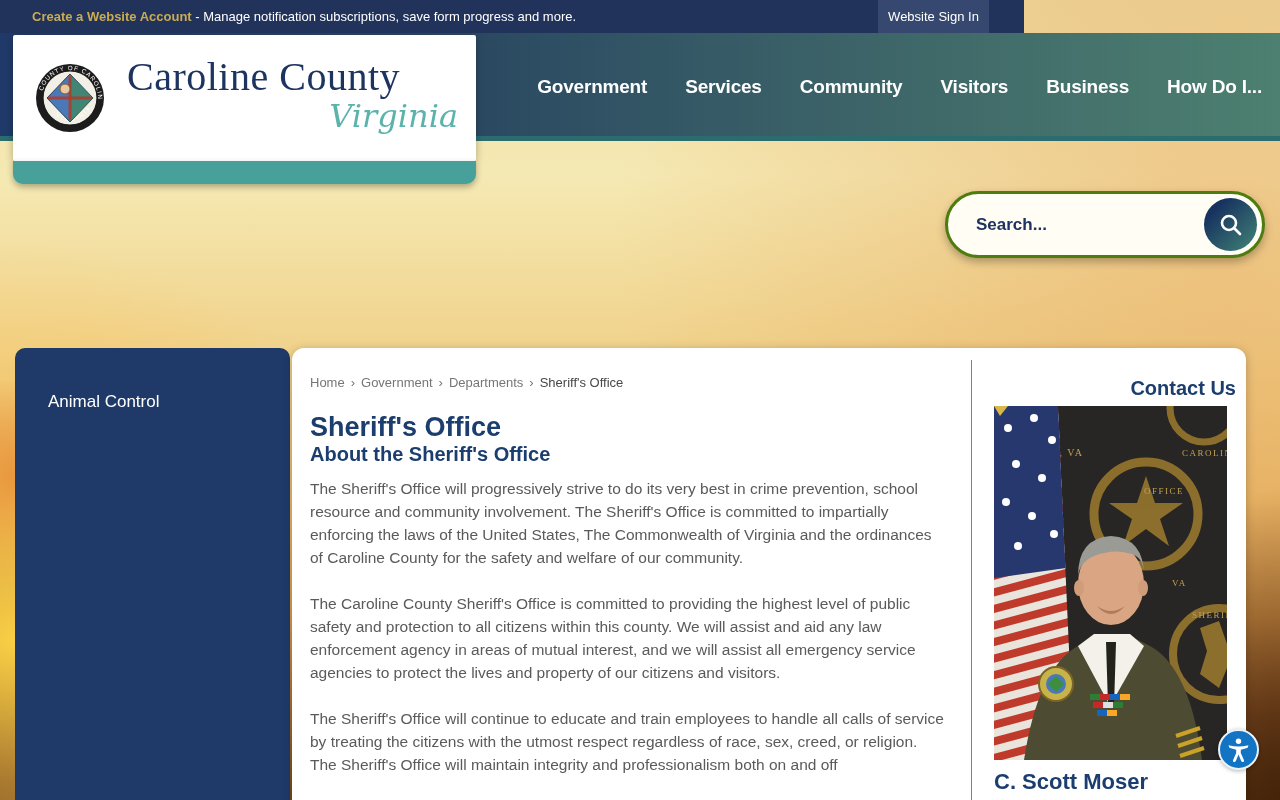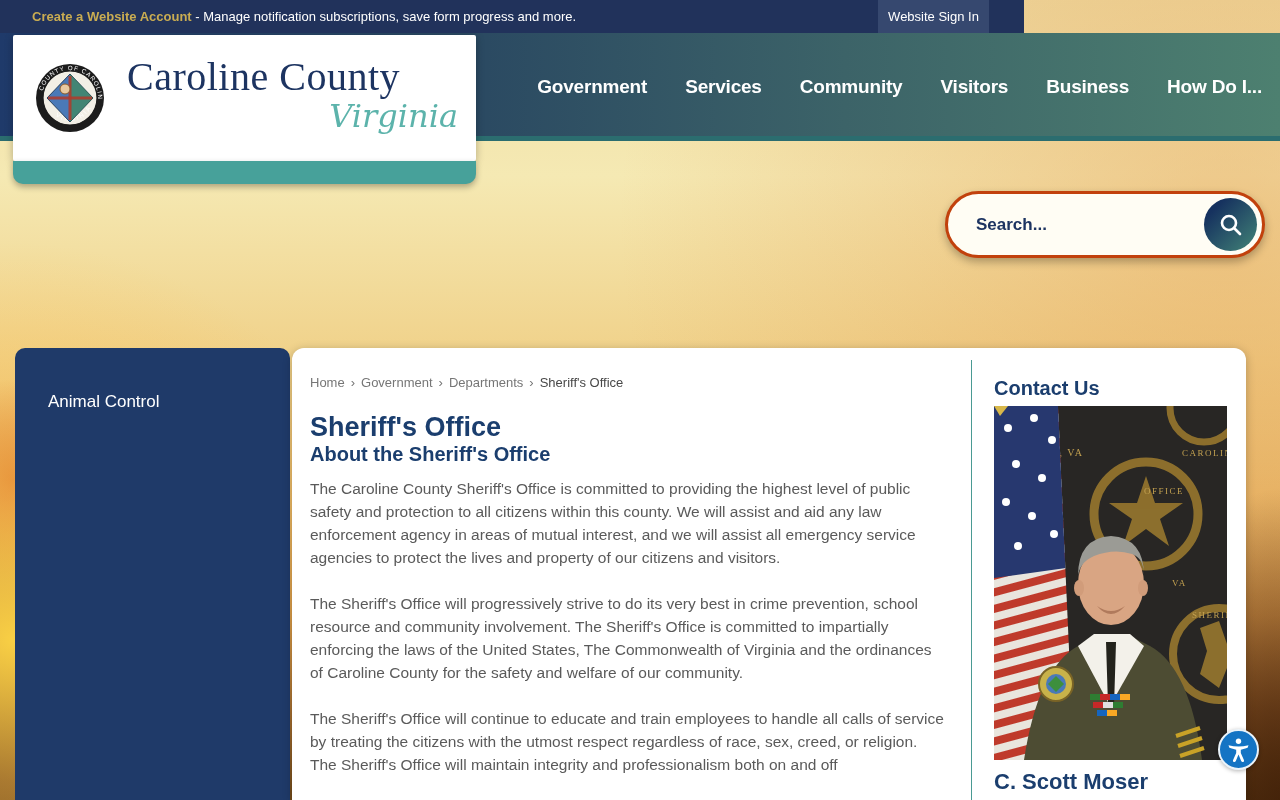--- a/index.html
+++ b/index.html
@@ -39,21 +39,21 @@
     z-index:5; border-radius:0 0 10px 10px; box-shadow:0 3px 6px rgba(0,0,0,.3); }
   .seal { margin-left:22px; flex:0 0 auto; }
   .logo-text { position:relative; margin-left:14px; width:360px; height:100%; }
   .logo-title { position:absolute; left:8px; top:18px; font-family:"Liberation Serif", serif;
     font-size:40px; color:#1d3461; letter-spacing:.5px; white-space:nowrap; }
   .logo-sub { position:absolute; right:18px; top:62px; font-family:"DejaVu Serif", serif; font-style:italic;
     font-size:32px; color:#5cb3ab; }
 
   
   .search-wrap { position:absolute; right:15px; top:191px; width:320px; height:67px; z-index:4;
-    background:#fffdf4; border:3px solid #c2410c; border-radius:34px; box-shadow:0 4px 8px rgba(0,0,0,.28);
+    background:#fffdf4; border:3px solid #4d7c0f; border-radius:34px; box-shadow:0 4px 8px rgba(0,0,0,.28);
     display:flex; align-items:center; }
   .search-input { flex:1; border:none; outline:none; background:transparent; margin-left:28px;
     font-size:17px; font-weight:bold; color:#1d3461; font-family:"Liberation Sans", sans-serif; }
   .search-input::placeholder { color:#1d3461; opacity:1; }
   .search-btn { position:absolute; right:5px; top:4px; width:53px; height:53px; border-radius:50%;
     border:none; cursor:pointer; background:linear-gradient(135deg, #16325f 20%, #3d7a74 90%);
     display:flex; align-items:center; justify-content:center; }
 
   
   .sidebar { position:absolute; left:15px; top:348px; width:275px; height:452px; background:#1f3a69;
@@ -71,21 +71,21 @@
 
   .breadcrumb { font-size:13px; color:#767676; }
   .breadcrumb a { color:#767676; text-decoration:none; }
   .breadcrumb .sep { margin:0 6px; }
   .breadcrumb .current { color:#484848; }
 
   .page-title { margin-top:22px; font-size:27px; font-weight:bold; color:#1b3e6e; }
   .section-heading { margin-bottom:11px; font-size:20px; font-weight:bold; color:#1b3e6e; }
   .main-col p { font-size:15.5px; line-height:23px; color:#5a5a5a; margin-bottom:23px; }
 
-  .contact-heading { font-size:20px; font-weight:bold; color:#1b3e6e; margin-bottom:6px; }
+  .contact-heading { font-size:20px; font-weight:bold; color:#1b3e6e; margin-bottom:6px;text-align:right; }
   .photo { display:block; width:233px; height:354px; margin-top:0; }
   .contact-name { margin-top:9px; font-size:22px; font-weight:bold; color:#1b3e6e; }
   .contact-title { margin-top:9px; font-size:15.5px; color:#5a5a5a; }
 
   
   .a11y-btn { position:absolute; right:21px; bottom:30px; width:41px; height:41px; border-radius:50%;
     border:2px solid #eaf3fa; background:#1474c4; z-index:8; cursor:pointer; padding:0;
     display:flex; align-items:center; justify-content:center; box-shadow:0 1px 4px rgba(0,0,0,.3); }
 </style>
 </head>
@@ -157,22 +157,22 @@
 <div class="content-card">
   <div class="content-inner">
 
     <div class="main-col">
       <div class="breadcrumb">
         <a href="#">Home</a><span class="sep">›</span><a href="#">Government</a><span class="sep">›</span><a href="#">Departments</a><span class="sep">›</span><span class="current">Sheriff's Office</span>
       </div>
 
       <h1 class="page-title">Sheriff's Office</h1>
       <h2 class="section-heading">About the Sheriff's Office</h2>
+      <p>The Sheriff's Office will progressively strive to do its very best in crime prevention, school resource and community involvement. The Sheriff's Office is committed to impartially enforcing the laws of the United States, The Commonwealth of Virginia and the ordinances of Caroline County for the safety and welfare of our community.</p>
       <p>The Caroline County Sheriff's Office is committed to providing the highest level of public safety and protection to all citizens within this county. We will assist and aid any law enforcement agency in areas of mutual interest, and we will assist all emergency service agencies to protect the lives and property of our citizens and visitors.</p>
-      <p>The Sheriff's Office will progressively strive to do its very best in crime prevention, school resource and community involvement. The Sheriff's Office is committed to impartially enforcing the laws of the United States, The Commonwealth of Virginia and the ordinances of Caroline County for the safety and welfare of our community.</p>
       <p>The Sheriff's Office will continue to educate and train employees to handle all calls of service by treating the citizens with the utmost respect regardless of race, sex, creed, or religion. The Sheriff's Office will maintain integrity and professionalism both on and off</p>
     </div>
 
     <div class="col-divider"></div>
 
     <div class="right-col">
       <div class="contact-heading">Contact Us</div>
 
       <svg class="photo" viewBox="0 0 233 354">
         <rect x="0" y="0" width="233" height="354" fill="#282624"></rect>

